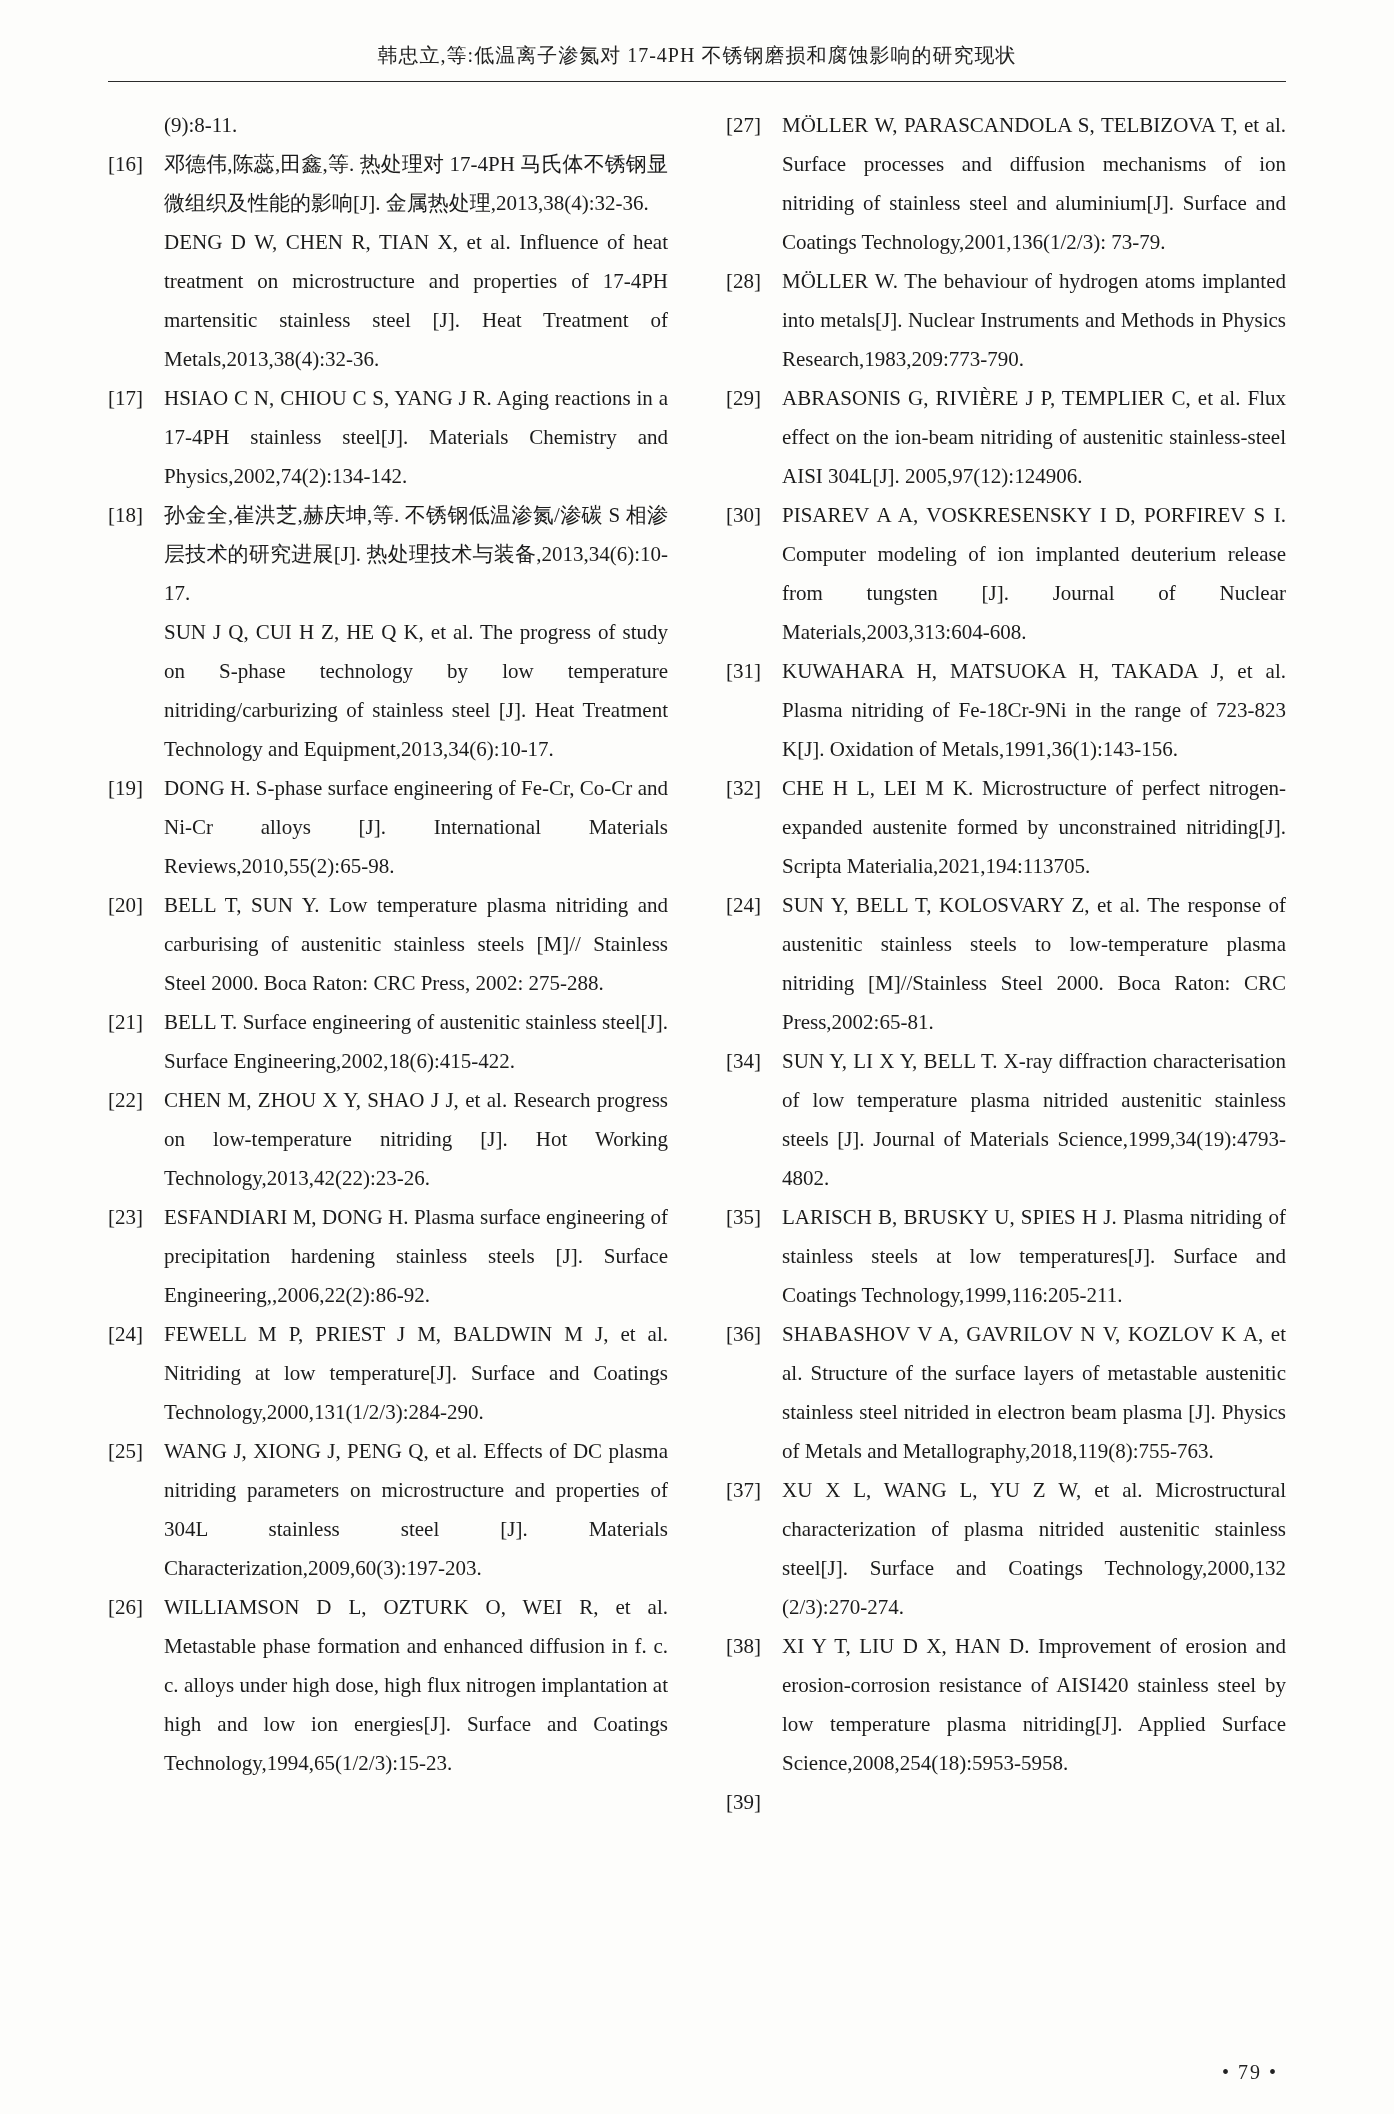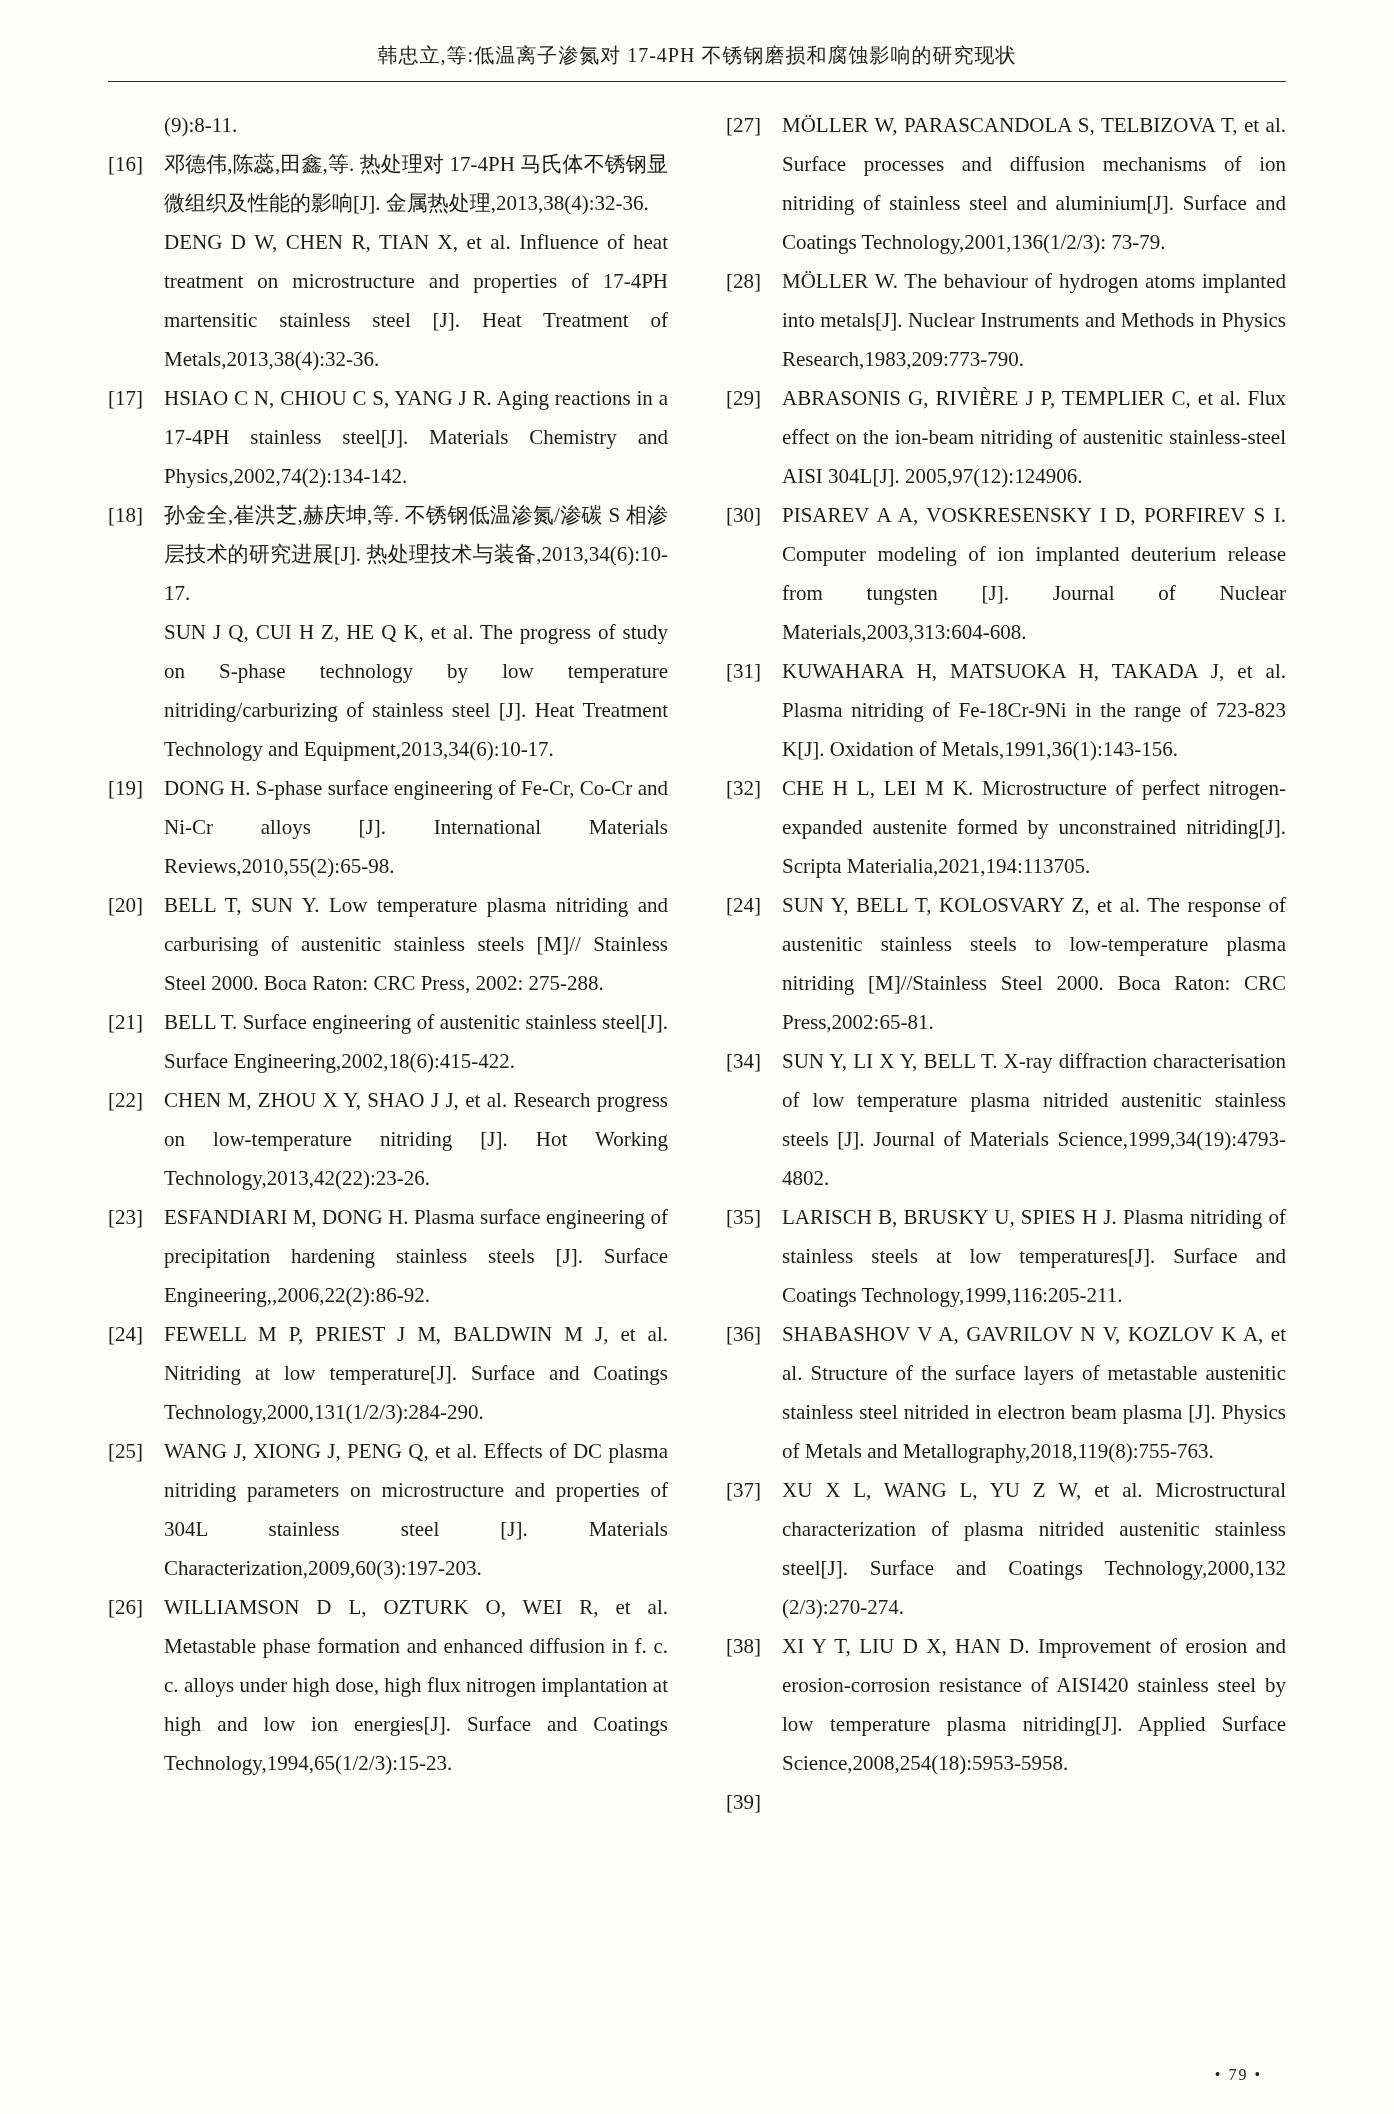--- a/index.html
+++ b/index.html
@@ -50,23 +50,23 @@
   .ref-text {
     margin: 0;
     font-size: 21px;
     line-height: 39px;
     text-align: justify;
     word-break: break-word;
   }
 
   .footer-page {
     position: absolute;
-    right: 132px;
+    right: 116px;
     bottom: 30px;
-    font-size: 16px;
+    font-size: 20px;
     color: #222;
     letter-spacing: 2px;
   }
 </style>
 </head>
 <body>
 
 <div class="page">
 
   <div class="page-header">韩忠立,等:低温离子渗氮对 17-4PH 不锈钢磨损和腐蚀影响的研究现状</div>

